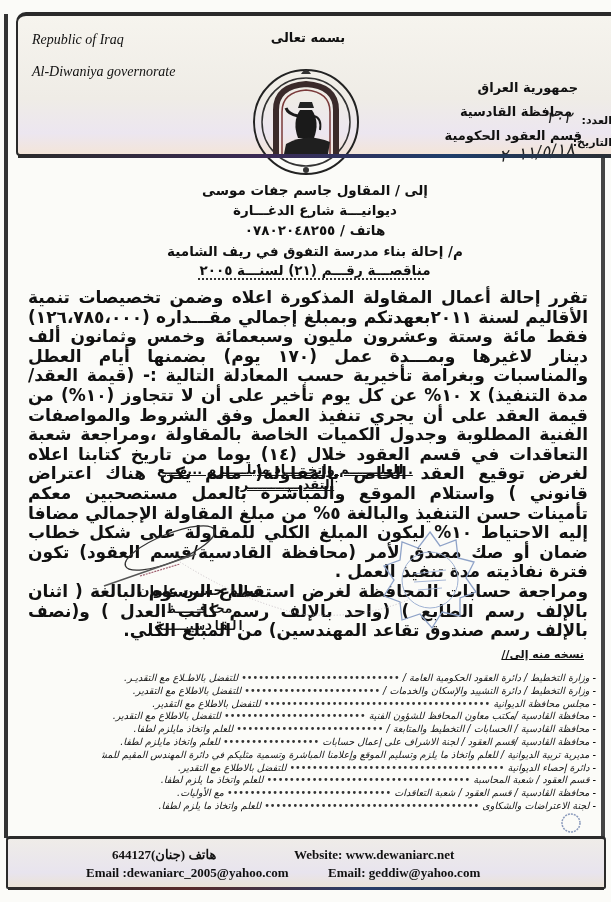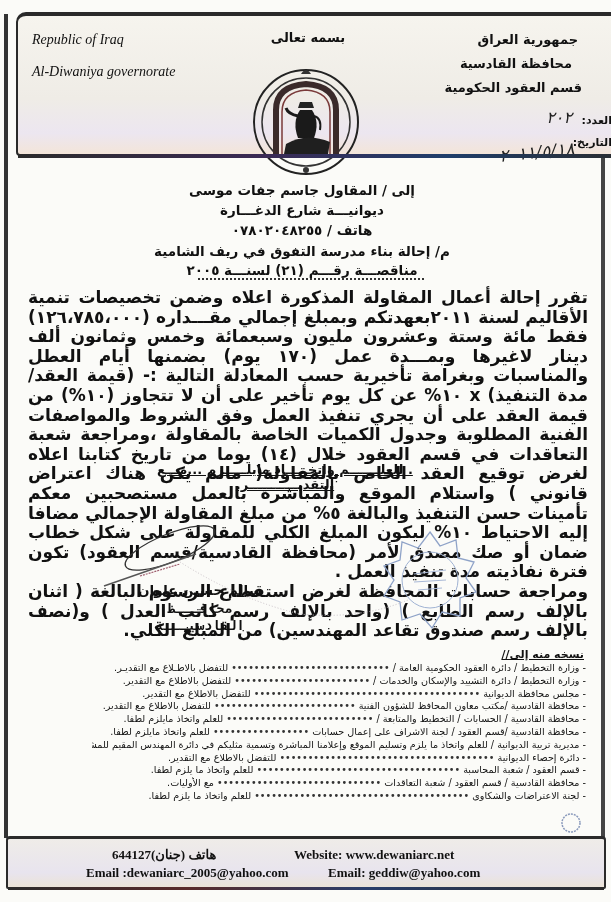--- a/index.html
+++ b/index.html
@@ -16,33 +16,33 @@
   .header::after { content: ""; position: absolute; left: 0; right: 0; bottom: -4px; height: 4px;
             background: linear-gradient(90deg, #2b2b2b, #3b2a55 40%, #1f3e6a 70%, #2b2b2b); }
   .en { position: absolute; left: 14px; font-family: "Liberation Serif", serif; font-style: italic;
         font-size: 14px; color: #111; }
   .en1 { top: 16px; }
   .en2 { top: 48px; }
   .basmala { position: absolute; left: 230px; top: 14px; width: 120px; text-align: center;
              font-size: 13px; font-weight: bold; direction: rtl; }
   .logo { position: absolute; left: 228px; top: 42px; width: 120px; height: 118px; }
   .ar-head { position: absolute; right: 40px; direction: rtl; text-align: right; font-weight: bold;
-             font-size: 13px; }
+             font-size: 13px; margin-top: 48px; }
   .ar1 { top: 16px; right: 56px; }
   .ar2 { top: 40px; right: 62px; }
   .ar3 { top: 64px; right: 52px; }
   .ref-label { position: absolute; right: 22px; direction: rtl; font-size: 11px; font-weight: bold; }
   .ref-num-label { top: 98px; }
   .ref-date-label { top: 120px; }
   .hand { position: absolute; font-family: "DejaVu Serif", serif; font-style: italic; color: #222; }
   .hand-num { right: 62px; top: 92px; font-size: 16px; }
   .hand-date { right: 60px; top: 126px; font-size: 17px; transform: rotate(-6deg); }
 
   
-  .center { position: absolute; left: 92px; width: 420px; text-align: center; direction: rtl;
+  .center { position: absolute; left: 105px; width: 420px; text-align: center; direction: rtl;
             font-weight: bold; font-size: 13.5px; }
   .c1 { top: 182px; } .c2 { top: 202px; } .c3 { top: 222px; } .c4 { top: 243px; } .c5 { top: 262px; }
   .dotsep { position: absolute; left: 198px; top: 278px; width: 226px; border-top: 2px dotted #333; }
 
   
   .bodytext { position: absolute; left: 28px; top: 288px; width: 560px; direction: rtl; text-align: justify;
               font-size: 17px; line-height: 19.6px; font-family: "DejaVu Sans", sans-serif; font-weight: bold; }
   .bodytext p { margin: 0; text-align-last: right; }
   .closing { position: absolute; left: 120px; top: 462px; width: 330px; text-align: center; direction: rtl;
              font-weight: bold; font-size: 13px; text-decoration: underline; }
@@ -52,22 +52,22 @@
   .sig-name { position: absolute; left: 130px; top: 582px; width: 140px; text-align: center; direction: rtl;
               font-weight: bold; font-size: 13.5px; }
   .sig-title { position: absolute; left: 130px; top: 600px; width: 140px; text-align: center; direction: rtl;
                font-weight: bold; font-size: 13.5px; font-family: Liberation Mono, monospace; }
   .stamp { position: absolute; left: 380px; top: 530px; width: 100px; height: 100px; }
   .trail { position: absolute; left: 180px; top: 560px; width: 230px; height: 60px; }
 
   
   .cc-heading { position: absolute; right: 27px; top: 648px; direction: rtl; font-weight: bold; font-size: 11px;
                 text-decoration: underline; }
-  .cc-list { position: absolute; left: 92px; top: 662px; width: 494px; direction: rtl; margin: 0; padding: 0;
-             list-style: none; font-size: 9.6px; line-height: 12.8px; }
+  .cc-list { position: absolute; left: 92px; top: 662px; width: 494px; direction: rtl; margin: 10px; padding: 0;
+             list-style: none; font-size: 9.6px; line-height: 12.8px; font-style: italic; }
   .cc-list li { white-space: nowrap; overflow: hidden; }
   .cc-dots { color: #333; letter-spacing: 1px; }
 
   .small-stamp { position: absolute; left: 560px; top: 812px; width: 22px; height: 22px; }
 
   
   .footer { position: absolute; left: 6px; top: 836px; width: 596px; height: 48px;
             border: 2px solid #2b2b2b; border-top-width: 3px; border-radius: 4px 4px 2px 2px;
             background: linear-gradient(180deg, #efece8, #e8e4ee 70%, #ebe3d8);
             font-family: "Liberation Serif", serif; font-weight: bold; font-size: 13px; color: #111; }

